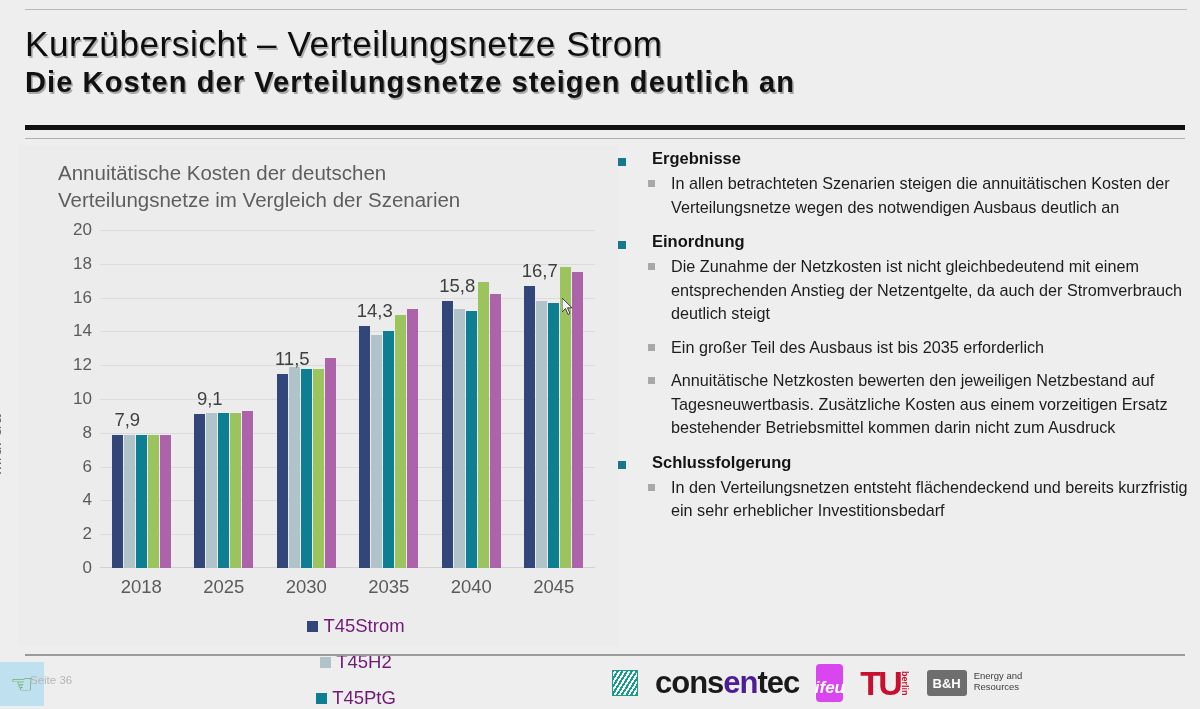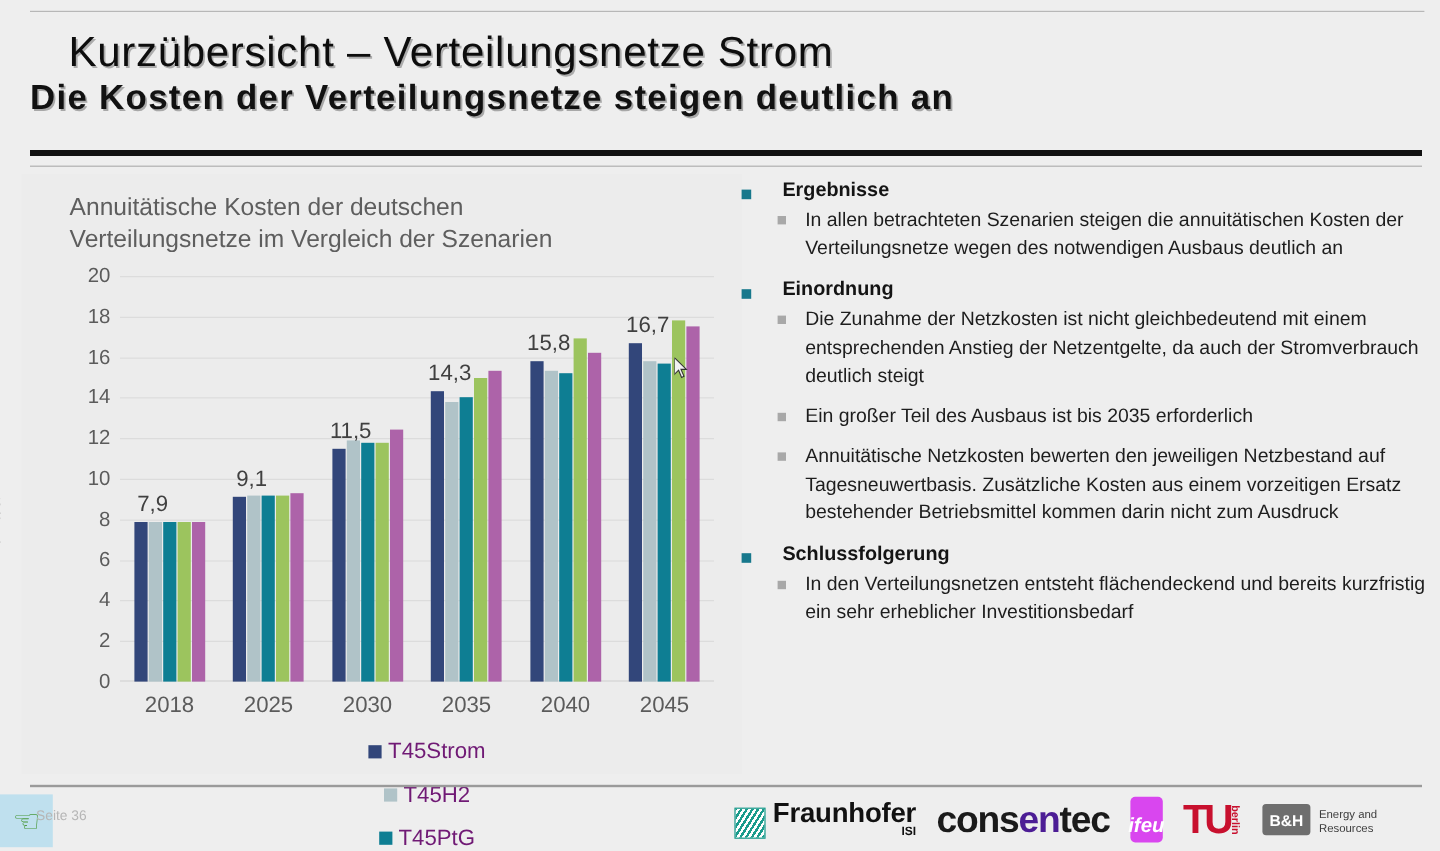--- a/index.html
+++ b/index.html
@@ -16,21 +16,20 @@
     position: absolute; left: 25px; top: 9px; width: 1162px; height: 1px;
     background: #b7b7b7;
   }
   
   .header { position: absolute; left: 0; top: 18px; width: 1200px; height: 108px; }
   .title-1 {
     position: absolute; left: 25px; top: 6px;
     font-size: 35px; font-weight: 400; color: #0d0d0d;
     letter-spacing: 0.6px; white-space: nowrap;
     text-shadow: 1.5px 1.5px 0 rgba(150,150,150,0.75);
-    margin-left: 32px;
   }
   .title-2 {
     position: absolute; left: 25px; top: 48px;
     font-size: 29px; font-weight: bold; color: #111;
     letter-spacing: 1.1px; white-space: nowrap;
     text-shadow: 1.5px 1.5px 0 rgba(150,150,150,0.8);
   }
   .rule-thick {
     position: absolute; left: 25px; top: 125px; width: 1160px; height: 5px;
     background: #111;
@@ -129,21 +128,21 @@
   .lg-ifeu {
     width: 27px; height: 38px; background: #d946ef; border-radius: 4px;
     display: flex; align-items: flex-end; justify-content: center;
     color: #fff; font-size: 17px; font-style: italic; font-weight: bold;
     padding-bottom: 4px;
   }
   .lg-tu { display: flex; align-items: center; }
   .tu-mark { font-size: 34px; font-weight: bold; color: #c8102e; line-height: 1;
              letter-spacing: -3px; }
   .tu-side { font-size: 9px; color: #c8102e; writing-mode: vertical-rl; font-weight: bold; }
-  .lg-bbh { display: flex; align-items: flex-end; gap: 7px; }
+  .lg-bbh { display: flex; align-items: flex-start; gap: 7px; }
   .bbh-mark {
     width: 40px; height: 26px; background: #6e6e6e; color: #fff;
     display: flex; align-items: center; justify-content: center;
     font-size: 13px; font-weight: bold; border-radius: 3px;
   }
   .bbh-text { font-size: 9.5px; color: #3d3d3d; line-height: 11px; }
   
   .cursor { position: absolute; left: 562px; top: 298px; width: 12px; height: 18px; }
 </style>
 </head>
@@ -307,24 +306,20 @@
     </div>
   </div>
 
 <div class="footer-rule"></div>
 <div class="page-icon">☜</div>
 <div class="page-no">Seite 36</div>
 
 <div class="logos">
   <div class="lg-fraunhofer">
     <div class="fh-mark"></div>
-    <div>
-      <div class="fh-text">Fraunhofer</div>
-      <div class="fh-sub">ISI</div>
-    </div>
   </div>
   <div class="lg-consentec"><span>cons</span><span class="en">en</span><span>tec</span></div>
   <div class="lg-ifeu">ifeu</div>
   <div class="lg-tu">
     <span class="tu-mark">TU</span>
     <span class="tu-side">berlin</span>
   </div>
   <div class="lg-bbh">
     <div class="bbh-mark">B&amp;H</div>
     <div class="bbh-text">

